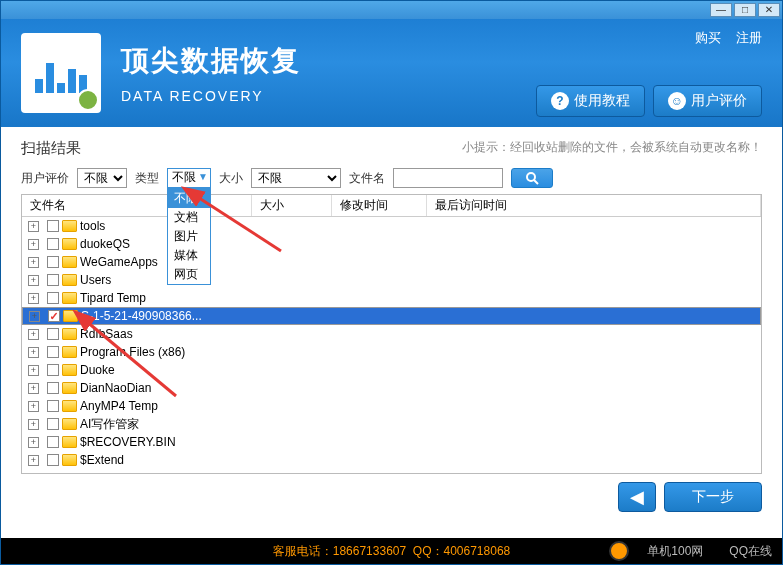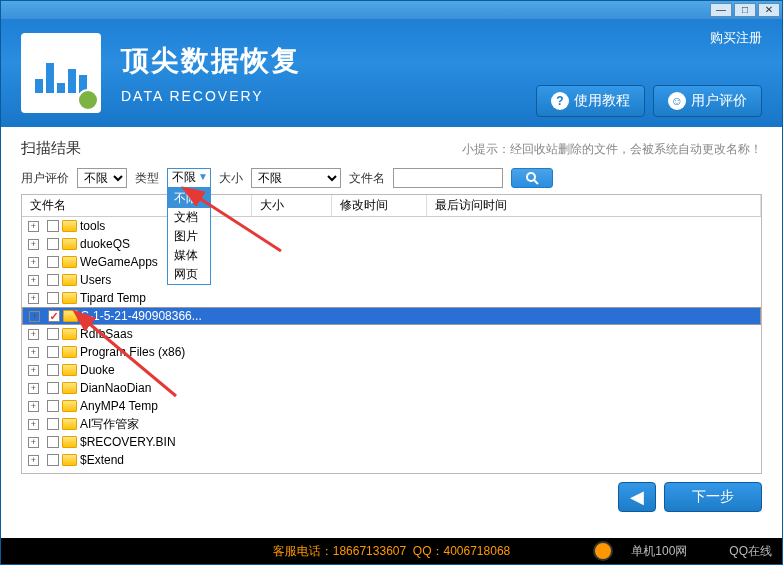--- a/index.html
+++ b/index.html
@@ -8,27 +8,27 @@
 .titlebar{height:18px;background:linear-gradient(#4fa8e8,#3a91d8);display:flex;justify-content:flex-end;align-items:center;padding-right:2px;gap:2px}
 .winbtn{width:22px;height:14px;background:#d4e8f7;border:1px solid #5a8db8;font-size:10px;text-align:center;line-height:12px;cursor:pointer;color:#333}
 .header{height:108px;background:linear-gradient(#1e7fd4,#2a8de0 40%,#1876c8);display:flex;align-items:center;padding:0 20px;position:relative}
 .logo{width:80px;height:80px;background:#fff;border-radius:4px;display:flex;align-items:center;justify-content:center;position:relative;margin-right:20px}
 .logo-bars{display:flex;align-items:flex-end;gap:3px;height:40px}
 .logo-bar{width:8px;background:#2a8de0}
 .logo-refresh{position:absolute;bottom:2px;right:2px;width:22px;height:22px;background:#7cb342;border-radius:50%;border:2px solid #fff}
 .app-title{color:#fff}
 .app-title-cn{font-size:28px;font-weight:bold;letter-spacing:2px}
 .app-title-en{font-size:14px;letter-spacing:2px;margin-top:8px}
-.top-links{position:absolute;top:10px;right:20px;display:flex;}
+.top-links{position:absolute;top:10px;right:20px;display:flex;gap:15px}
 .top-links a{color:#fff;font-size:13px;cursor:pointer}
 .header-btns{position:absolute;bottom:10px;right:20px;display:flex;gap:8px}
 .hbtn{background:linear-gradient(#3498e8,#1c7cc8);border:1px solid #0d5a9e;border-radius:4px;color:#fff;padding:6px 14px;font-size:14px;cursor:pointer;display:flex;align-items:center;gap:5px}
 .hbtn-icon{width:18px;height:18px;background:#fff;border-radius:50%;display:inline-flex;align-items:center;justify-content:center;color:#1c7cc8;font-weight:bold;font-size:12px}
 .content{padding:12px 20px;background:#fff;height:380px}
-.result-head{display:flex;justify-content:space-between;align-items:flex-end;margin-bottom:10px}
+.result-head{display:flex;justify-content:space-between;align-items:flex-start;margin-bottom:10px}
 .result-title{font-size:15px;color:#333}
 .hint{font-size:12px;color:#888}
 .filters{display:flex;align-items:center;gap:8px;font-size:12px;margin-bottom:6px}
 .filters label{color:#333}
 .sel{border:1px solid #999;height:20px;font-size:12px;padding:0 2px;background:#fff}
 .sel-open{border:1px solid #3a91d8;background:#fff;position:relative;display:inline-block;height:20px;min-width:44px}
 .dropdown{position:absolute;top:19px;left:-1px;border:1px solid #3a91d8;background:#fff;z-index:10;min-width:44px;font-size:12px}
 .dropdown div{padding:1px 6px;white-space:nowrap}
 .dropdown .selected{background:#3a91d8;color:#fff}
 .search-in{border:1px solid #999;height:20px;width:110px;font-size:12px;padding:0 4px}
@@ -267,16 +267,16 @@
         </defs>
         <line x1="100" y1="80" x2="10" y2="5" stroke="#e53935" stroke-width="3" marker-end="url(#ah2)"></line>
       </svg>
   </div>
 
   <div class="footer">
     <span><span>客服电话：</span><span>18667133607</span>&nbsp;&nbsp;<span>QQ：</span><span>4006718068</span></span>
     <div class="footer-watermark">
       <span class="wm-icon"></span>
       <span>单机100网</span>
-      <span style="margin-left:24px">QQ在线</span>
+      <span style="margin-left:8px">QQ在线</span>
     </div>
   </div>
 </div>
 
 </body></html>

